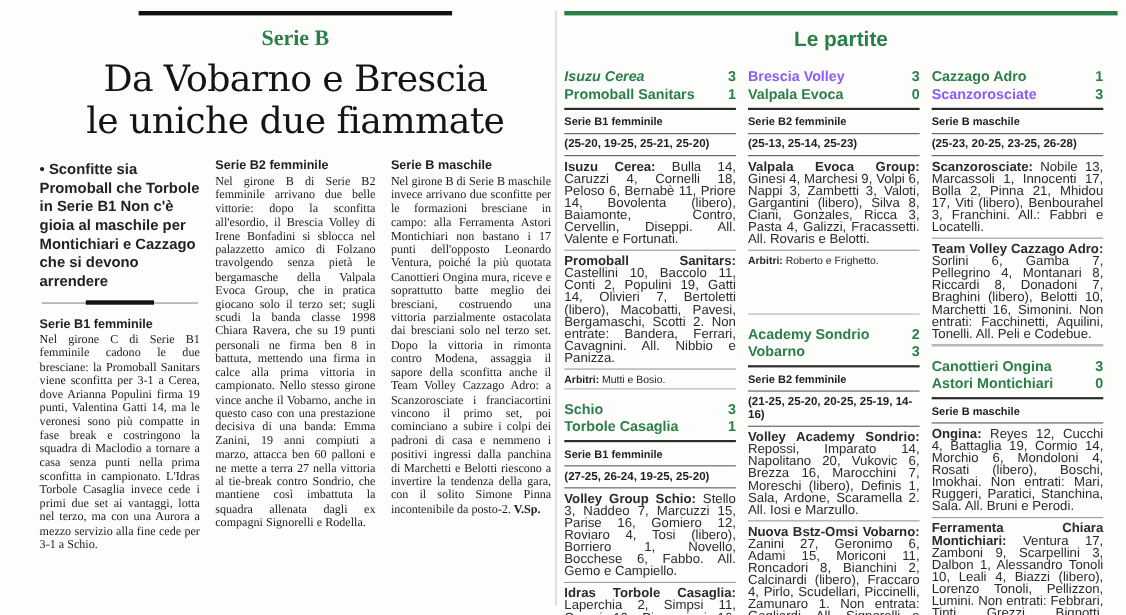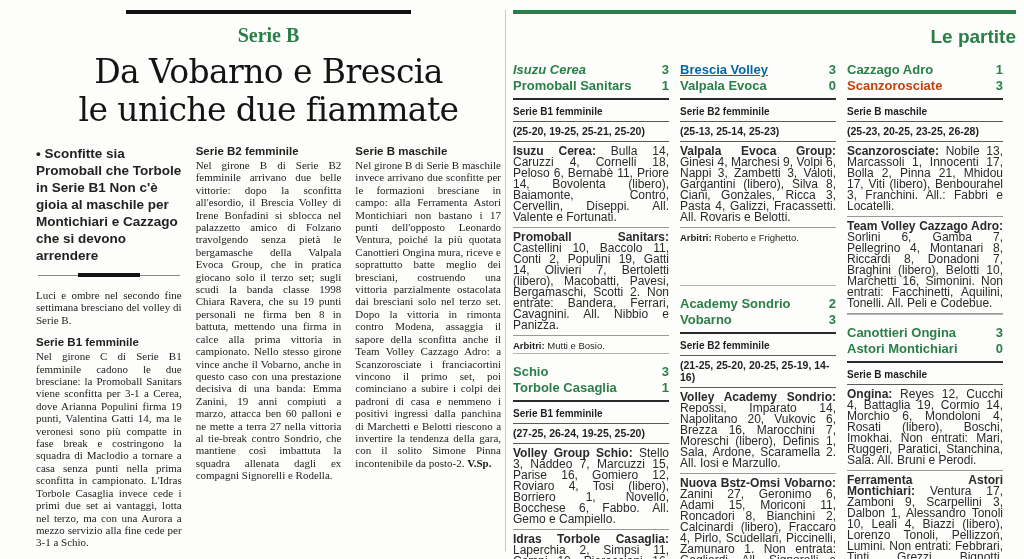--- a/index.html
+++ b/index.html
@@ -26,21 +26,21 @@
   .sec-head { font-size:11.5px; font-weight:bold; margin:10px 0 2px 0; }
   .acol2 .sec-head, .acol3 .sec-head { margin-top:0; }
   .sig { font-weight:bold; }
 
   
   .vrule { width:1px; background:#c9c9c9; margin:0 0 8px 0; }
 
   
   .partite { flex:1; padding:0 8px 0 7px; }
   .green-bar-top { height:4px; width:100%; margin-bottom:12px; }
-  .partite-title { font-size:19px; font-weight:bold; text-align:right; margin-bottom:14px; }
+  .partite-title { font-size:19px; font-weight:bold; text-align:center; margin-bottom:14px; }
   .match-grid { display:flex; gap:11px; }
   .mcol { width:156px; display:flex; flex-direction:column; }
   .mbox.first { min-height:224px; border-bottom:1px solid #b3b3b3; margin-bottom:10px; }
   .mteams { border-bottom:2px solid #2b2b2b; padding-bottom:4px; margin-bottom:3px; }
   .mteam { display:flex; justify-content:space-between; align-items:baseline; }
   .tname { font-size:13px; font-weight:bold; line-height:16px; }
   .tscore { font-size:13px; font-weight:bold; }
   .mleague { font-size:10px; font-weight:bold; border-bottom:1px solid #5a5a5a;
              padding:3px 0 4px 0; }
   .msets { font-size:10.5px; font-weight:bold; border-bottom:1px solid #5a5a5a;
@@ -63,21 +63,20 @@
         <span>Da Vobarno e Brescia</span><br>
         <span>le uniche due fiammate</span>
       </h1>
     </div>
     <div class="article-cols">
       <div class="acol acol1">
         <p class="standfirst"><span>•</span> <span>Sconfitte sia Promoball che Torbole in Serie B1 Non c'è gioia al maschile per Montichiari e Cazzago che si devono arrendere</span></p>
         <div class="divider">
             <span class="divider-thick"></span>
           </div>
-        <p class="lede">Luci e ombre nel secondo fine settimana bresciano del volley di Serie B.</p>
         <h3 class="sec-head">Serie B1 femminile</h3>
         <p class="abody">Nel girone C di Serie B1 femminile cadono le due bresciane: la Promoball Sanitars viene sconfitta per 3-1 a Cerea, dove Arianna Populini firma 19 punti, Valentina Gatti 14, ma le veronesi sono più compatte in fase break e costringono la squadra di Maclodio a tornare a casa senza punti nella prima sconfitta in campionato. L'Idras Torbole Casaglia invece cede i primi due set ai vantaggi, lotta nel terzo, ma con una Aurora a mezzo servizio alla fine cede per 3-1 a Schio.</p>
       </div>
       <div class="acol acol2">
         <h3 class="sec-head">Serie B2 femminile</h3>
         <p class="abody">Nel girone B di Serie B2 femminile arrivano due belle vittorie: dopo la sconfitta all'esordio, il Brescia Volley di Irene Bonfadini si sblocca nel palazzetto amico di Folzano travolgendo senza pietà le bergamasche della Valpala Evoca Group, che in pratica giocano solo il terzo set; sugli scudi la banda classe 1998 Chiara Ravera, che su 19 punti personali ne firma ben 8 in battuta, mettendo una firma in calce alla prima vittoria in campionato. Nello stesso girone vince anche il Vobarno, anche in questo caso con una prestazione decisiva di una banda: Emma Zanini, 19 anni compiuti a marzo, attacca ben 60 palloni e ne mette a terra 27 nella vittoria al tie-break contro Sondrio, che mantiene così imbattuta la squadra allenata dagli ex compagni Signorelli e Rodella.</p>
       </div>
       <div class="acol acol3">
         <h3 class="sec-head">Serie B maschile</h3>
         <p class="abody"><span>Nel girone B di Serie B maschile invece arrivano due sconfitte per le formazioni bresciane in campo: alla Ferramenta Astori Montichiari non bastano i 17 punti dell'opposto Leonardo Ventura, poiché la più quotata Canottieri Ongina mura, riceve e soprattutto batte meglio dei bresciani, costruendo una vittoria parzialmente ostacolata dai bresciani solo nel terzo set. Dopo la vittoria in rimonta contro Modena, assaggia il sapore della sconfitta anche il Team Volley Cazzago Adro: a Scanzorosciate i franciacortini vincono il primo set, poi cominciano a subire i colpi dei padroni di casa e nemmeno i positivi ingressi dalla panchina di Marchetti e Belotti riescono a invertire la tendenza della gara, con il solito Simone Pinna incontenibile da posto-2.</span> <b class="sig">V.Sp.</b></p>
@@ -127,21 +126,21 @@
           <p class="mroster"><b class="rlabel">Idras Torbole Casaglia:</b> <span>Laperchia 2, Simpsi 11, Campi 10, Pieraccioni 16, Licaj 5, Cherubini 9, Riccardi (libero), Lumini, Andreis 1, Pezzotti, Severi, Marchesini 5, Uzunova. Non entrata: Canevali. All. Favero e Godizzi.</span></p>
           <p class="mrefs"><b class="rlabel">Arbitri:</b> <span>Bragato e Libralesso.</span></p>
         </div>
 
       </div>
 
       <div class="mcol">
         <div class="mbox first">
           <div class="mteams">
             <div class="mteam">
-                <span class="tname green-txt" style="color: #0369a1; text-decoration: underline;">Brescia Volley</span>
+                <span class="tname green-txt" style="color: #8b5cf6;">Brescia Volley</span>
                 <span class="tscore green-txt" style="color: rgb(42, 126, 72);">3</span>
               </div>
             <div class="mteam">
                 <span class="tname green-txt" style="color: rgb(42, 126, 72);">Valpala Evoca</span>
                 <span class="tscore green-txt" style="color: rgb(42, 126, 72);">0</span>
               </div>
           </div>
           <div class="mleague">Serie B2 femminile</div>
           <div class="msets">(25-13, 25-14, 25-23)</div>
           <p class="mroster"><b class="rlabel">Valpala Evoca Group:</b> <span>Ginesi 4, Marchesi 9, Volpi 6, Nappi 3, Zambetti 3, Valoti, Gargantini (libero), Silva 8, Ciani, Gonzales, Ricca 3, Pasta 4, Galizzi, Fracassetti. All. Rovaris e Belotti.</span></p>
@@ -168,21 +167,21 @@
       </div>
 
       <div class="mcol">
         <div class="mbox first">
           <div class="mteams">
             <div class="mteam">
                 <span class="tname green-txt" style="color: rgb(42, 126, 72);">Cazzago Adro</span>
                 <span class="tscore green-txt" style="color: rgb(42, 126, 72);">1</span>
               </div>
             <div class="mteam">
-                <span class="tname green-txt" style="color: #c2410c;">Scanzorosciate</span>
+                <span class="tname green-txt" style="color: #8b5cf6;">Scanzorosciate</span>
                 <span class="tscore green-txt" style="color: rgb(42, 126, 72);">3</span>
               </div>
           </div>
           <div class="mleague">Serie B maschile</div>
           <div class="msets">(25-23, 20-25, 23-25, 26-28)</div>
           <p class="mroster"><b class="rlabel">Scanzorosciate:</b> <span>Nobile 13, Marcassoli 1, Innocenti 17, Bolla 2, Pinna 21, Mhidou 17, Viti (libero), Benbourahel 3, Franchini. All.: Fabbri e Locatelli.</span></p>
           <p class="mroster"><b class="rlabel">Team Volley Cazzago Adro:</b> <span>Sorlini 6, Gamba 7, Pellegrino 4, Montanari 8, Riccardi 8, Donadoni 7, Braghini (libero), Belotti 10, Marchetti 16, Simonini. Non entrati: Facchinetti, Aquilini, Tonelli. All. Peli e Codebue.</span></p>
         </div>
         <div class="mbox">
           <div class="mteams">
@@ -190,21 +189,21 @@
                 <span class="tname green-txt" style="color: rgb(42, 126, 72);">Canottieri Ongina</span>
                 <span class="tscore green-txt" style="color: rgb(42, 126, 72);">3</span>
               </div>
             <div class="mteam">
                 <span class="tname green-txt" style="color: rgb(42, 126, 72);">Astori Montichiari</span>
                 <span class="tscore green-txt" style="color: rgb(42, 126, 72);">0</span>
               </div>
           </div>
           <div class="mleague">Serie B maschile</div>
           <p class="mroster"><b class="rlabel">Ongina:</b> <span>Reyes 12, Cucchi 4, Battaglia 19, Cormio 14, Morchio 6, Mondoloni 4, Rosati (libero), Boschi, Imokhai. Non entrati: Mari, Ruggeri, Paratici, Stanchina, Sala. All. Bruni e Perodi.</span></p>
-          <p class="mroster"><b class="rlabel">Ferramenta Astori Montichiari:</b> <span>Ventura 17, Zamboni 9, Scarpellini 3, Dalbon 1, Alessandro Tonoli 10, Leali 4, Biazzi (libero), Lorenzo Tonoli, Pellizzon, Lumini. Non entrati: Febbrari, Tinti, Grezzi, Bignotti, Belpietro. All. Prati e Burbello.</span></p>
+          <p class="mroster"><b class="rlabel">Ferramenta Chiara Montichiari:</b> <span>Ventura 17, Zamboni 9, Scarpellini 3, Dalbon 1, Alessandro Tonoli 10, Leali 4, Biazzi (libero), Lorenzo Tonoli, Pellizzon, Lumini. Non entrati: Febbrari, Tinti, Grezzi, Bignotti, Belpietro. All. Prati e Burbello.</span></p>
           <p class="mrefs"><b class="rlabel">Arbitri:</b> <span>Giannini e Rosi.</span></p>
         </div>
 
       </div>
 
     </div>
   </div>
 </div>
 
 </body></html>

